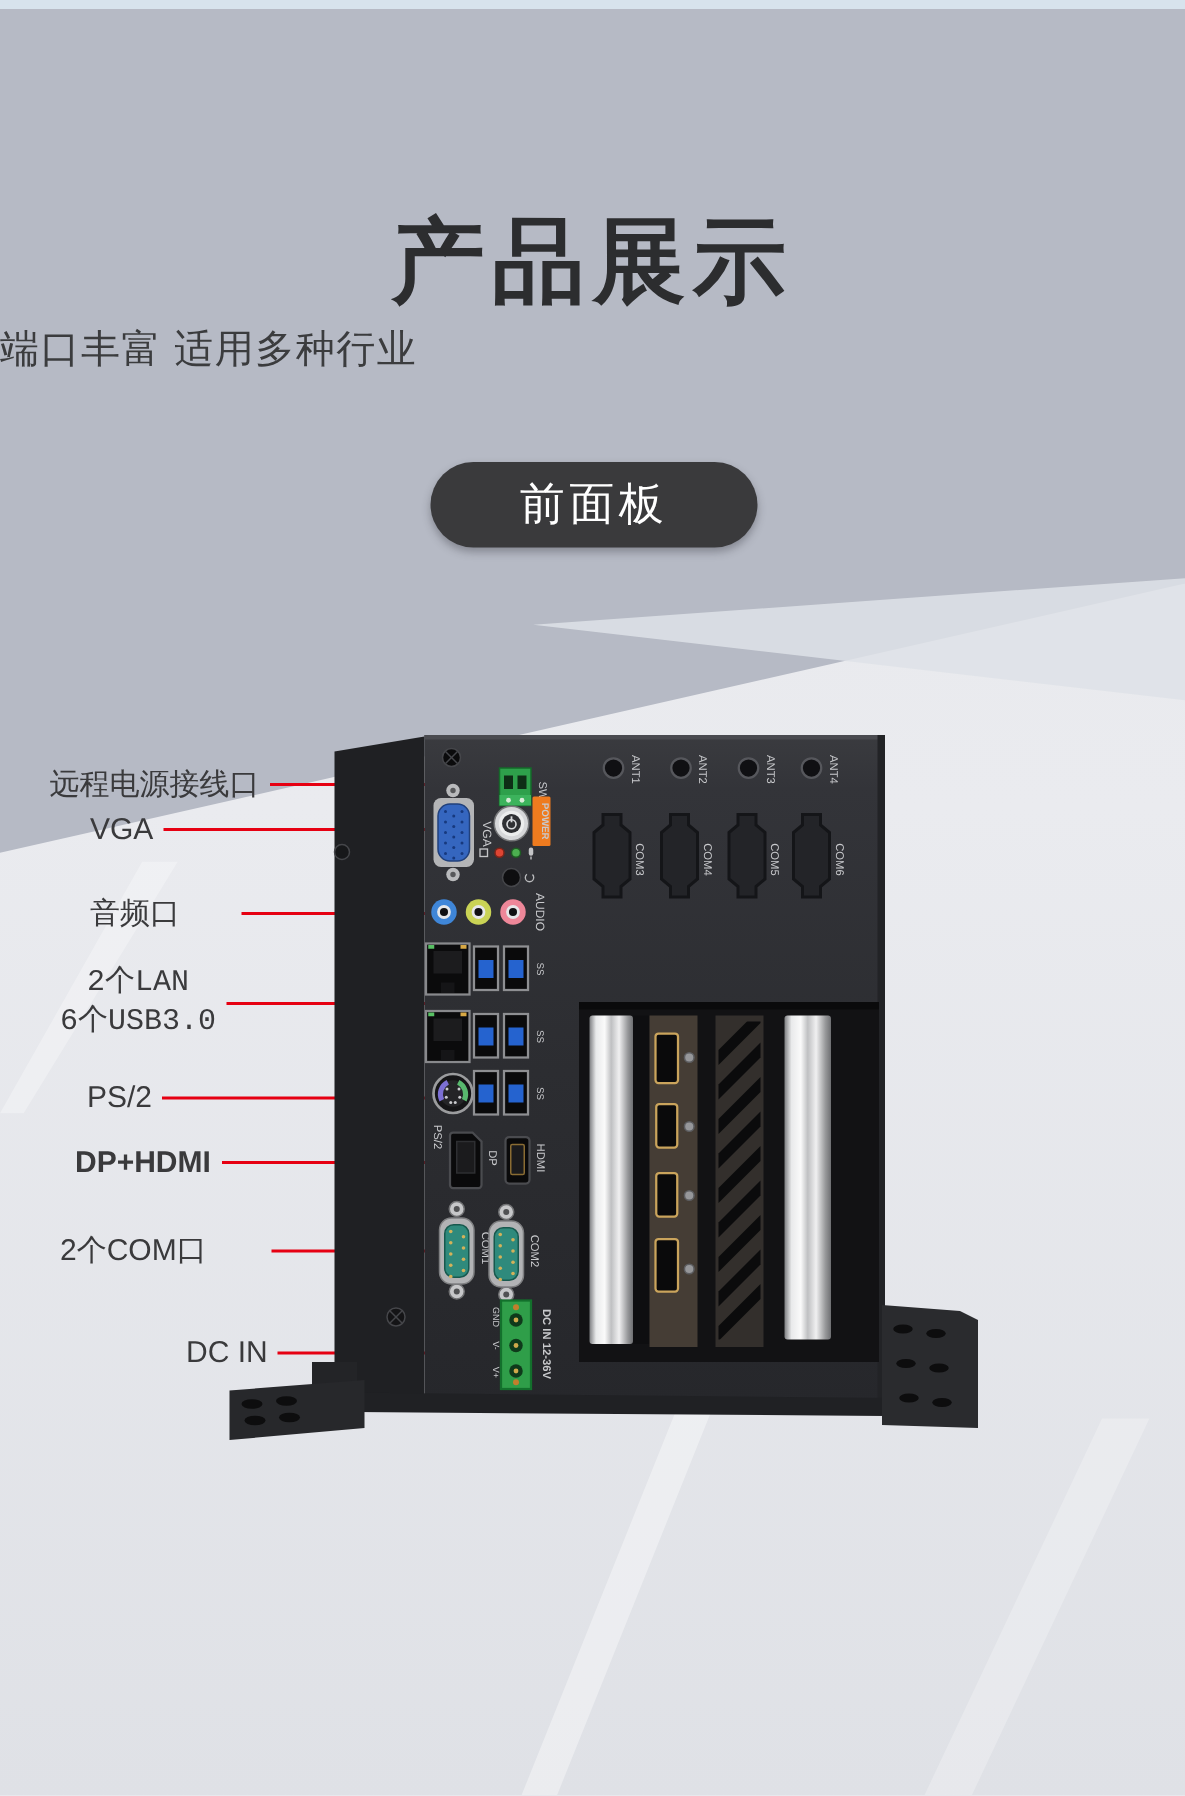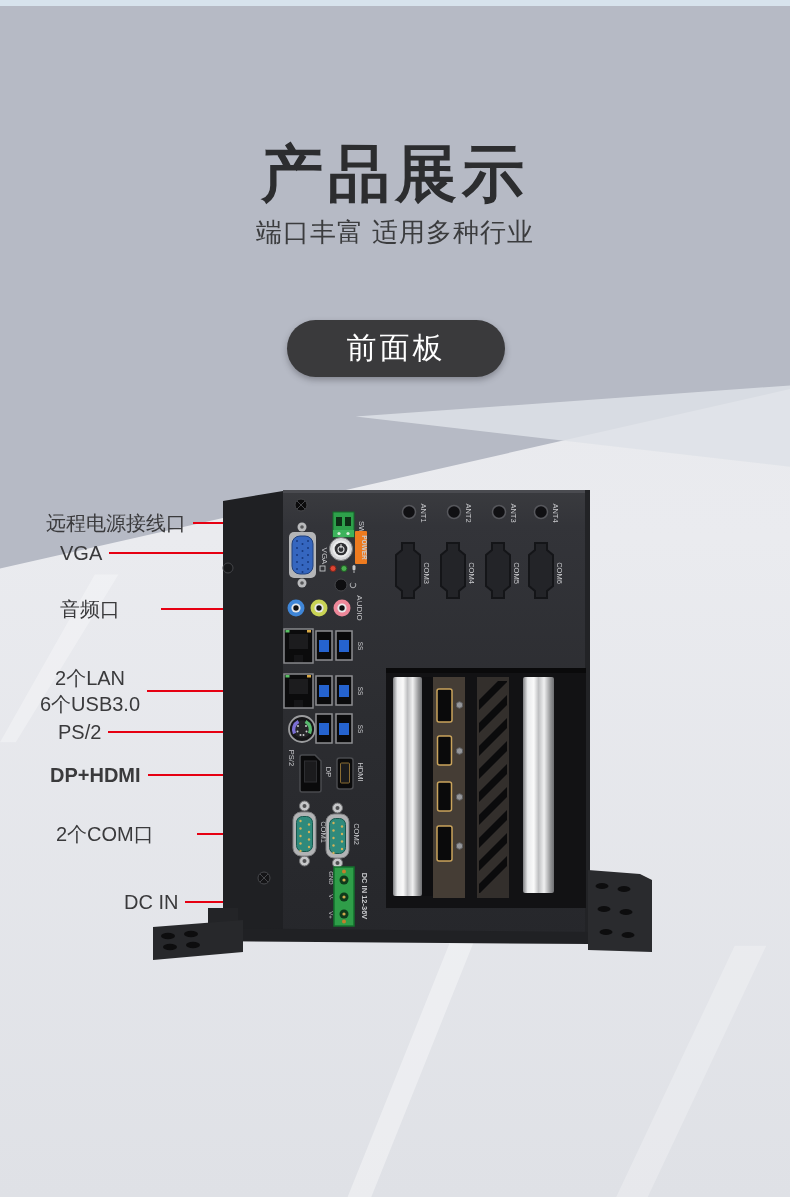--- a/index.html
+++ b/index.html
@@ -9,28 +9,28 @@
   .bg-topstrip{position:absolute;left:0;top:0;width:100%;height:6px;background:#d7e3ed;}
   .bg-lower{clip-path:polygon(0 47.5%,100% 32.5%,100% 100%,0 100%);
             background:linear-gradient(180deg,#e6e7ea 0%,#eaebef 45%,#dfe1e6 100%);}
   .bg-facet{clip-path:polygon(45% 34.8%,100% 32.2%,100% 39%);background:rgba(222,226,232,0.85);}
   .bg-streak1{clip-path:polygon(44% 100%,58% 77%,61% 77%,47% 100%);background:rgba(255,255,255,0.38);}
   .bg-streak2{clip-path:polygon(78% 100%,93% 79%,97% 79%,82% 100%);background:rgba(255,255,255,0.25);}
   .bg-streak3{clip-path:polygon(0 62%,12% 48%,15% 48%,2% 62%);background:rgba(255,255,255,0.30);}
 
   .page-title{position:absolute;left:0;top:92px;width:100%;text-align:center;
     font-size:62px;font-weight:bold;color:#2c2d2f;letter-spacing:5px;margin-top:40px;}
-  .page-subtitle{position:absolute;left:0;top:215px;width:100%;text-align:center;
+  .page-subtitle{position:absolute;left:0;top:215px;width:100%;text-align:left;
     font-size:26px;color:#3b3c3e;letter-spacing:1px;}
 
   .pill{position:absolute;left:287px;width:218px;height:57px;background:#3a3a3c;
     border-radius:29px;color:#ffffff;font-size:30px;letter-spacing:3px;
     display:flex;align-items:center;justify-content:center;
     box-shadow:0 3px 6px rgba(40,40,48,0.35);cursor:pointer;}
-  .pill.front{top:320px;}
+  .pill.front{top:308px;}
   .pill.rear{top:1079px;}
 
   .callout{position:absolute;display:flex;align-items:center;color:#3a3a3c;font-size:20px;}
   .callout .lbl{text-align:right;white-space:nowrap;line-height:26px;}
   .callout .lbl-stack{display:flex;flex-direction:column;align-items:center;line-height:26px;white-space:nowrap;}
   .callout .line{flex:1;height:2px;background:#e60012;margin-left:7px;}
 
   .device-svg{position:absolute;left:145px;top:465px;}
   text{font-family:"Liberation Sans","DejaVu Sans",sans-serif;fill:#c9cacd;}
 </style>
@@ -45,48 +45,48 @@
   <div class="bg-layer bg-streak3"></div>
   <div class="bg-topstrip"></div>
 
   <div class="page-title">产品展示</div>
   <div class="page-subtitle">端口丰富 适用多种行业</div>
 
   <div class="pill front">
     <span>前面板</span>
   </div>
 
-  <div class="callout" style="left:33px;top:510px;width:310px;height:26px;margin-left:13px;">
+  <div class="callout" style="left:33px;top:510px;width:310px;height:26px;">
     <span class="lbl">远程电源接线口</span>
     <span class="line"></span>
   </div>
   <div class="callout" style="left:60px;top:540px;width:233px;height:26px;">
     <span class="lbl">VGA</span>
     <span class="line"></span>
   </div>
   <div class="callout" style="left:60px;top:596px;width:233px;height:26px;gap:34px;">
     <span class="lbl">音频口</span>
     <span class="line"></span>
   </div>
-  <div class="callout" style="left:40px;top:665px;width:307px;height:52px;">
+  <div class="callout" style="left:40px;top:643px;width:307px;height:52px;font-family:Liberation Mono, monospace;">
     <span class="lbl-stack">
       <span>2个LAN</span>
       <span>6个USB3.0</span>
     </span>
     <span class="line"></span>
   </div>
   <div class="callout" style="left:58px;top:719px;width:242px;height:26px;">
     <span class="lbl">PS/2</span>
     <span class="line"></span>
   </div>
   <div class="callout" style="left:50px;top:762px;width:287px;height:26px;font-weight:bold;">
     <span class="lbl">DP+HDMI</span>
     <span class="line"></span>
   </div>
-  <div class="callout" style="left:56px;top:821px;width:293px;height:26px;gap:36px;">
+  <div class="callout" style="left:40px;top:821px;width:293px;height:26px;gap:36px;">
     <span class="lbl">2个COM口</span>
     <span class="line"></span>
   </div>
   <div class="callout" style="left:80px;top:889px;width:268px;height:26px;margin-left:44px;">
     <span class="lbl">DC IN</span>
     <span class="line"></span>
   </div>
 
   <svg class="device-svg" width="550" height="510" viewBox="145 465 550 510" xmlns="http://www.w3.org/2000/svg">
     <defs>

